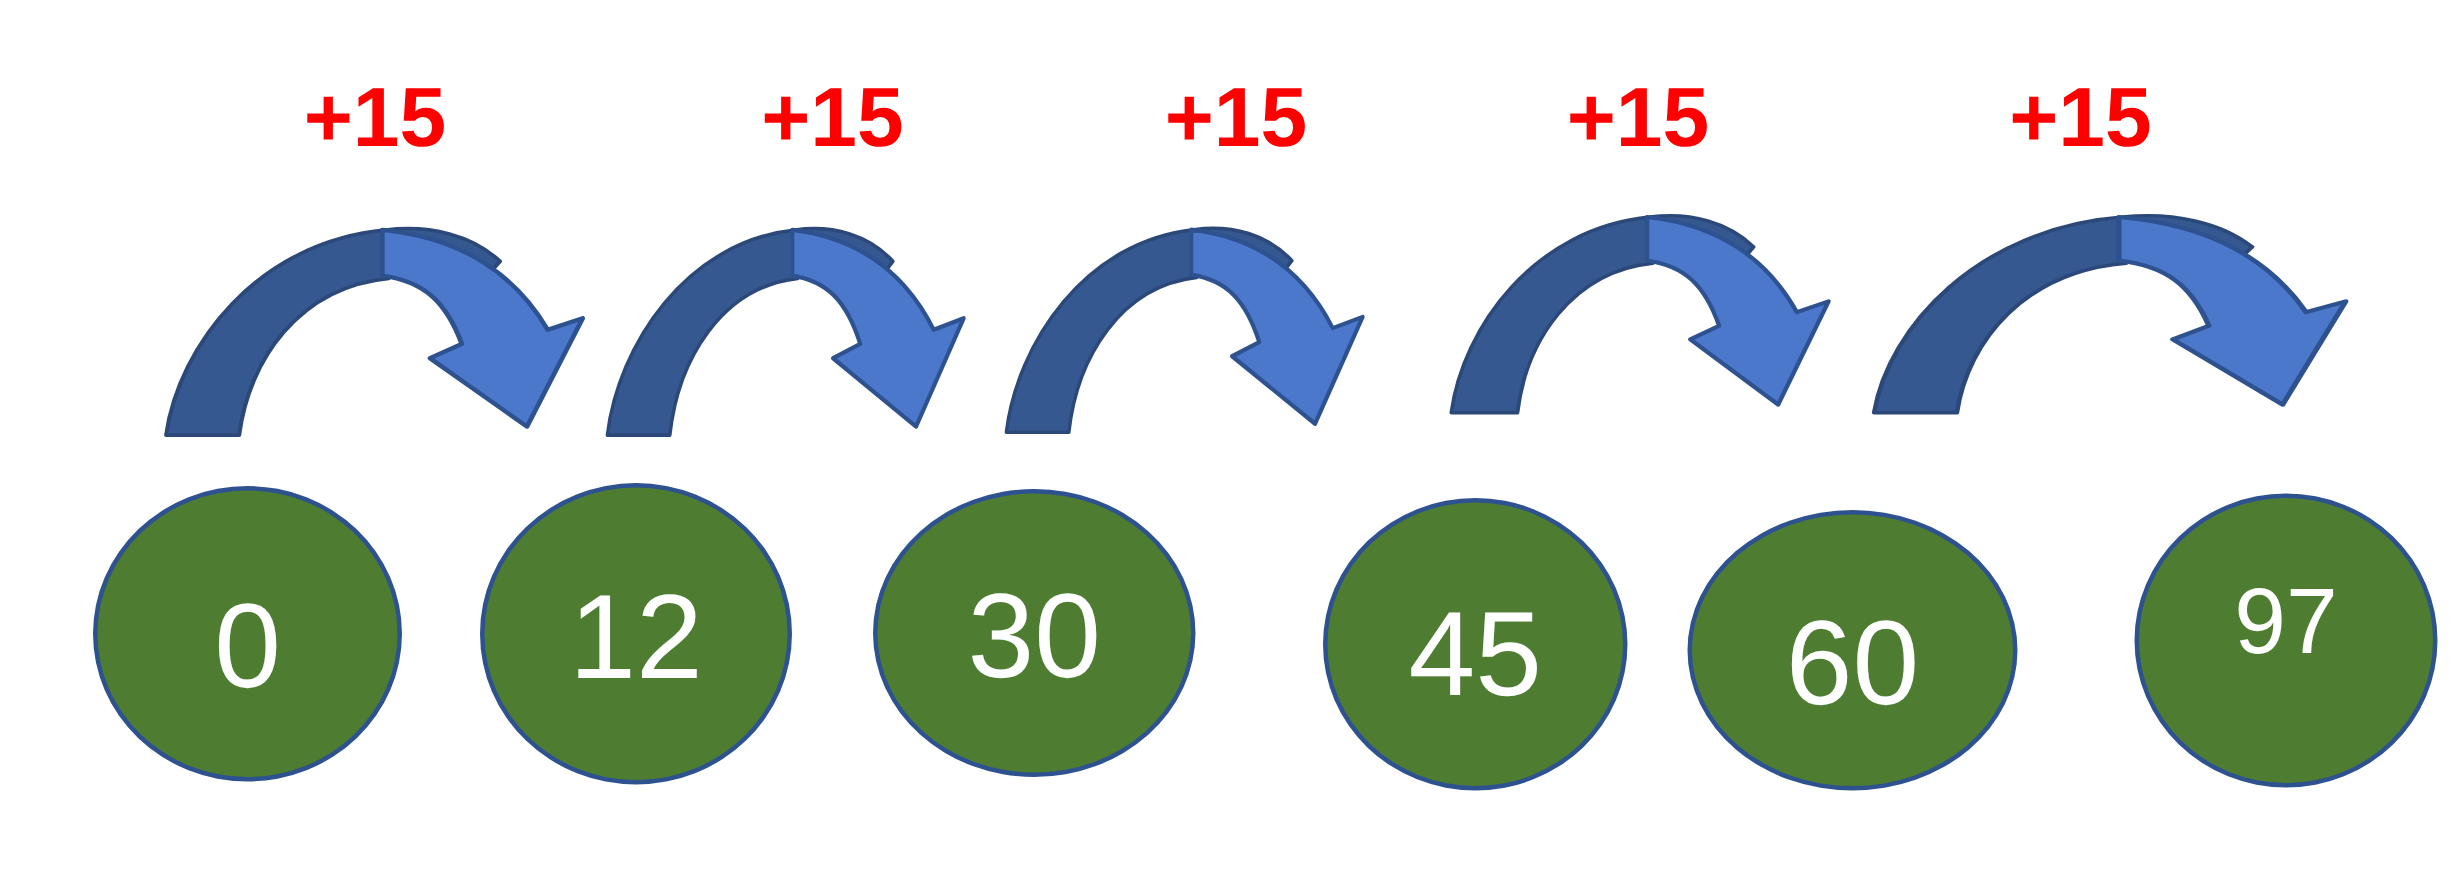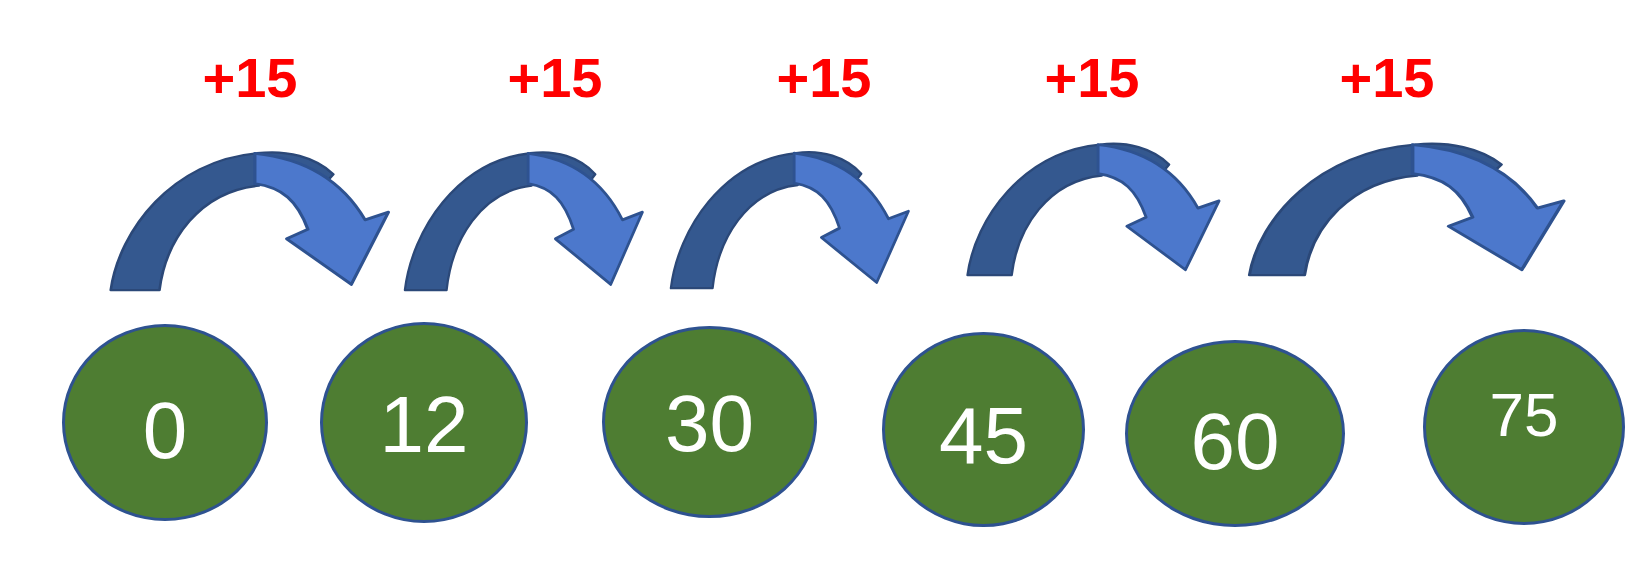--- a/index.html
+++ b/index.html
@@ -52,21 +52,21 @@
     justify-content: center;
   }
   .node .val {
     color: #ffffff;
     font-size: 80px;
     line-height: 1;
     font-weight: 400;
   }
   .node.c0  { left: 62px;   top: 324px; width: 206px; height: 197px; }
   .node.c1  { left: 320px;  top: 322px; width: 208px; height: 201px; }
-  .node.c2  { left: 602px;  top: 326px; width: 215px; height: 192px; }
+  .node.c2  { left: 582px;  top: 326px; width: 215px; height: 192px; }
   .node.c3  { left: 882px;  top: 332px; width: 203px; height: 195px; }
   .node.c4  { left: 1125px; top: 340px; width: 220px; height: 187px; }
   .node.c5  { left: 1423px; top: 329px; width: 202px; height: 196px; }
   .node.c0 .val { transform: translateY(8px); }
   .node.c1 .val { transform: translateY(2px); }
   .node.c2 .val { transform: translateY(2px); }
   .node.c3 .val { transform: translateY(6px); text-align: right; }
   .node.c4 .val { transform: translateY(8px); }
   .node.c5 .val { transform: translateY(-12px); font-size: 62px; }
 </style>
@@ -111,16 +111,16 @@
   <div class="node c2">
     <span class="val">30</span>
   </div>
   <div class="node c3">
     <span class="val">45</span>
   </div>
   <div class="node c4">
     <span class="val">60</span>
   </div>
   <div class="node c5">
-    <span class="val">75</span>
+    <span class="val">97</span>
   </div>
 
 </div>
 
 </body></html>

